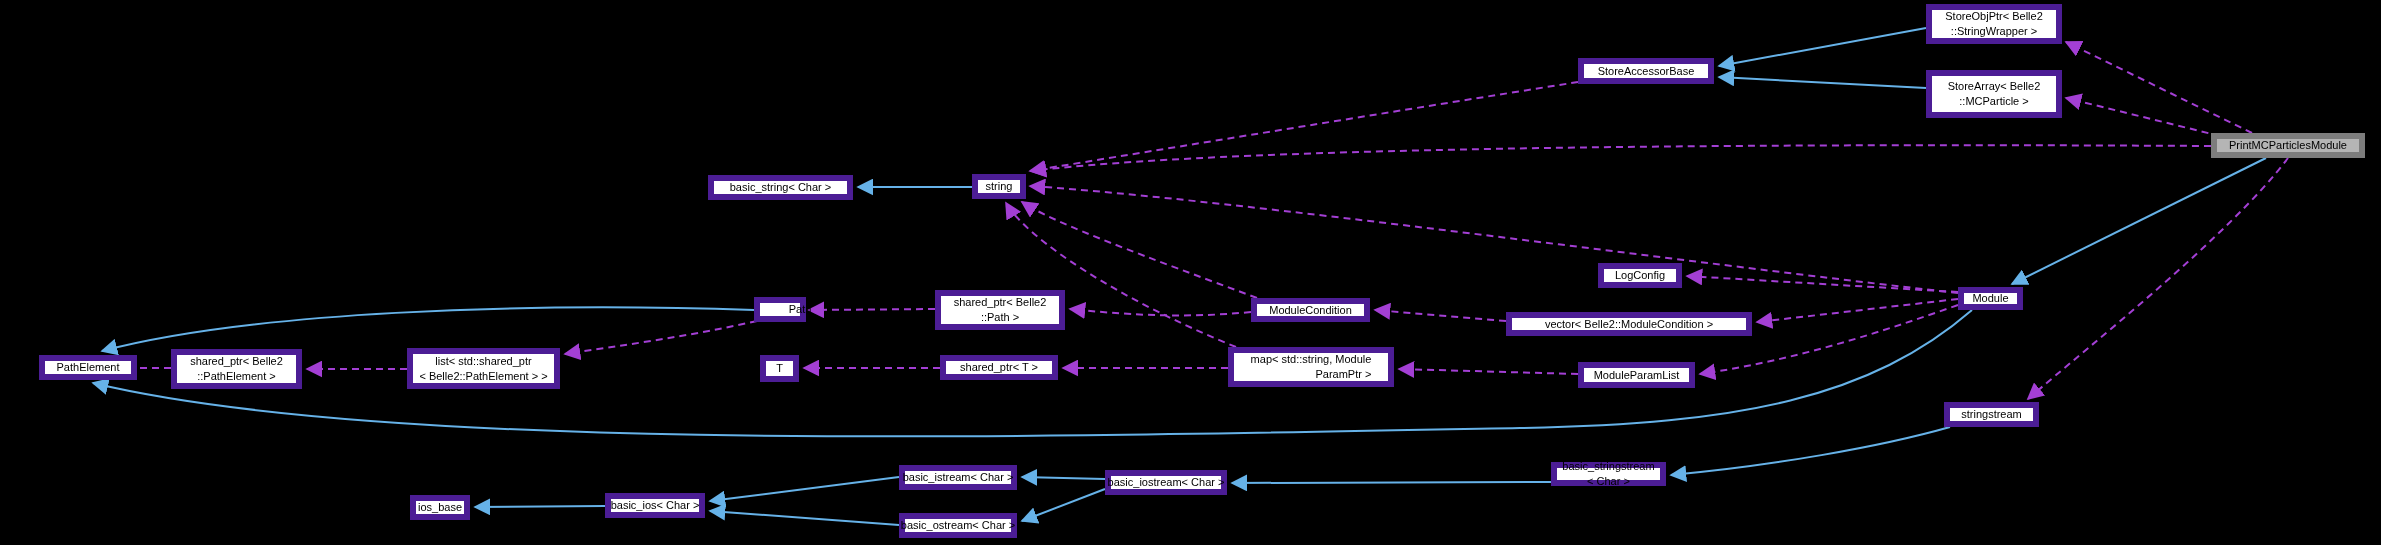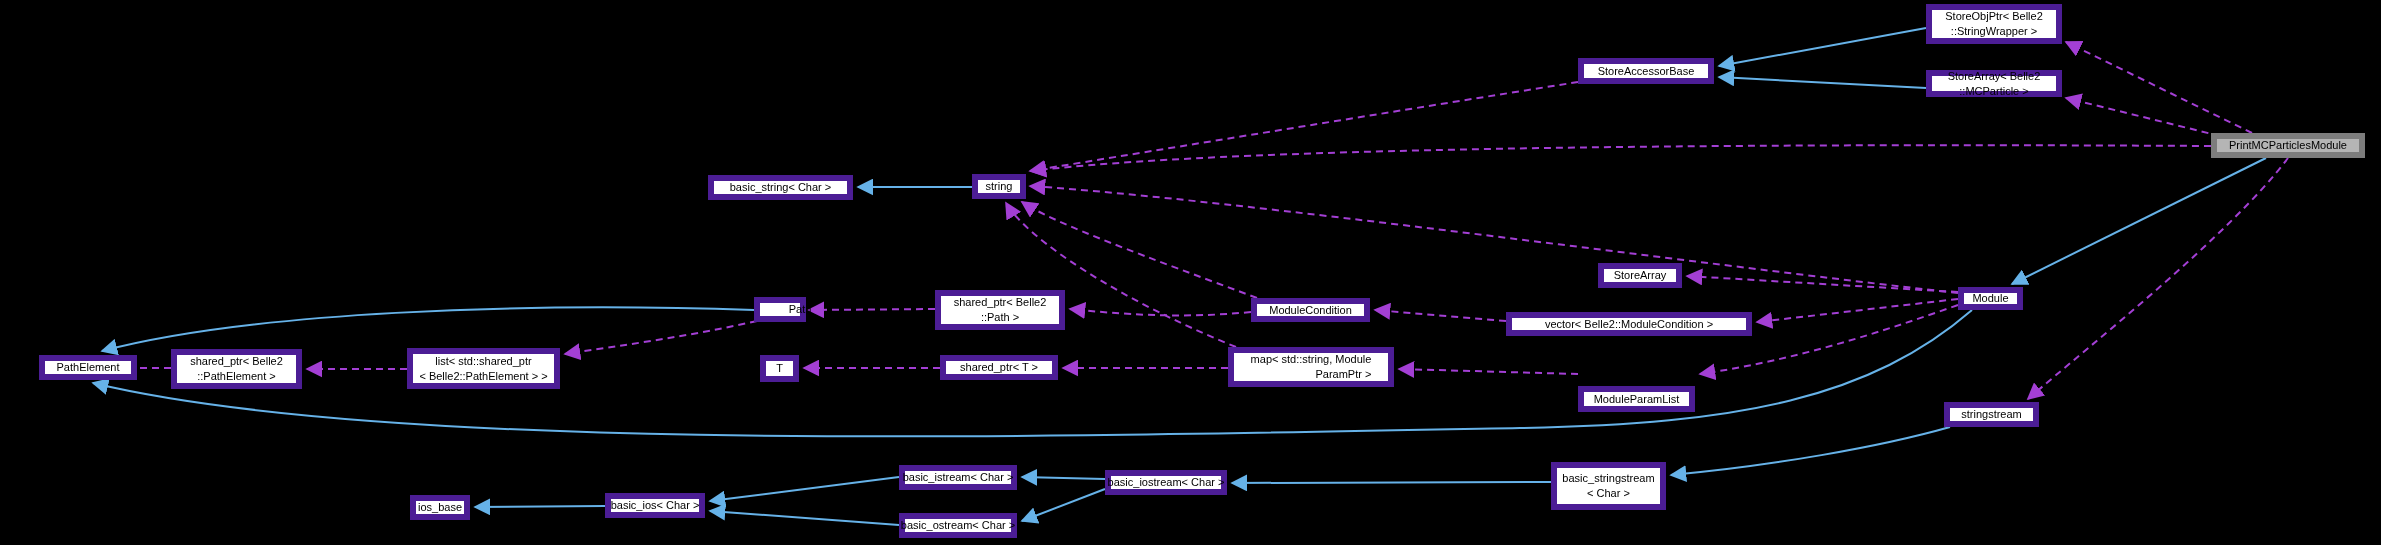--- a/index.html
+++ b/index.html
@@ -76,45 +76,45 @@
         <path d="M 1228,368 L 1063,368" fill="none" stroke="#a33fd4" stroke-width="2" stroke-dasharray="7,5" marker-end="url(#arrow-usage)"></path>
         <path d="M 940,368 L 804,368" fill="none" stroke="#a33fd4" stroke-width="2" stroke-dasharray="7,5" marker-end="url(#arrow-usage)"></path>
         <path d="M 757,321 C 690,336 625,345 565,354" fill="none" stroke="#a33fd4" stroke-width="2" stroke-dasharray="7,5" marker-end="url(#arrow-usage)"></path>
         <path d="M 407,369 L 307,369" fill="none" stroke="#a33fd4" stroke-width="2" stroke-dasharray="7,5" marker-end="url(#arrow-usage)"></path>
         <path d="M 171,368 L 106,368" fill="none" stroke="#a33fd4" stroke-width="2" stroke-dasharray="7,5" marker-end="url(#arrow-usage)"></path>
       </g>
   </svg>
   <div id="nodes">
       <div class="node" style="left: 1926px; top: 4px; width: 136px; height: 40px; background: rgb(255, 255, 255); color: rgb(0, 0, 0);"><span>StoreObjPtr&lt; Belle2
 ::StringWrapper &gt;</span></div>
-      <div class="node" style="left: 1926px; top: 70px; width: 136px; height: 27px; background: rgb(255, 255, 255); color: rgb(0, 0, 0);"><span>StoreArray&lt; Belle2
+      <div class="node" style="left: 1926px; top: 70px; width: 136px; height: 48px; background: rgb(255, 255, 255); color: rgb(0, 0, 0);"><span>StoreArray&lt; Belle2
 ::MCParticle &gt;</span></div>
       <div class="node" style="left: 1578px; top: 58px; width: 136px; height: 26px; background: rgb(255, 255, 255); color: rgb(0, 0, 0);"><span>StoreAccessorBase</span></div>
       <div class="node current" style="left: 2211px; top: 133px; width: 154px; height: 25px; background: rgb(181, 181, 181); color: rgb(0, 0, 0);"><span>PrintMCParticlesModule</span></div>
       <div class="node" style="left: 708px; top: 175px; width: 145px; height: 25px; background: rgb(255, 255, 255); color: rgb(0, 0, 0);"><span>basic_string&lt; Char &gt;</span></div>
       <div class="node" style="left: 972px; top: 174px; width: 54px; height: 25px; background: rgb(255, 255, 255); color: rgb(0, 0, 0);"><span>string</span></div>
-      <div class="node" style="left: 1598px; top: 263px; width: 84px; height: 25px; background: rgb(255, 255, 255); color: rgb(0, 0, 0);"><span>StoreArray</span></div>
+      <div class="node" style="left: 1598px; top: 263px; width: 84px; height: 25px; background: rgb(255, 255, 255); color: rgb(0, 0, 0);"><span>LogConfig</span></div>
       <div class="node" style="left: 754px; top: 297px; width: 50px; height: 25px; background: rgb(255, 255, 255); color: rgb(0, 0, 0); padding-left: 40px;"><span>Path</span></div>
       <div class="node" style="left: 935px; top: 290px; width: 130px; height: 40px; background: rgb(255, 255, 255); color: rgb(0, 0, 0);"><span>shared_ptr&lt; Belle2
 ::Path &gt;</span></div>
       <div class="node" style="left: 1251px; top: 298px; width: 119px; height: 24px; background: rgb(255, 255, 255); color: rgb(0, 0, 0);"><span>ModuleCondition</span></div>
       <div class="node" style="left: 1506px; top: 312px; width: 246px; height: 24px; background: rgb(255, 255, 255); color: rgb(0, 0, 0);"><span>vector&lt; Belle2::ModuleCondition &gt;</span></div>
       <div class="node" style="left: 1958px; top: 287px; width: 65px; height: 23px; background: rgb(255, 255, 255); color: rgb(0, 0, 0); align-items: center;"><span>Module</span></div>
       <div class="node" style="left: 3px; top: 355px; width: 98px; height: 25px; background: rgb(255, 255, 255); color: rgb(0, 0, 0); margin-left: 36px;"><span>PathElement</span></div>
       <div class="node" style="left: 171px; top: 349px; width: 131px; height: 40px; background: rgb(255, 255, 255); color: rgb(0, 0, 0);"><span>shared_ptr&lt; Belle2
 ::PathElement &gt;</span></div>
       <div class="node" style="left: 407px; top: 348px; width: 153px; height: 41px; background: rgb(255, 255, 255); color: rgb(0, 0, 0);"><span>list&lt; std::shared_ptr
 &lt; Belle2::PathElement &gt; &gt;</span></div>
       <div class="node" style="left: 760px; top: 355px; width: 39px; height: 27px; background: rgb(255, 255, 255); color: rgb(0, 0, 0);"><span>T</span></div>
       <div class="node" style="left: 940px; top: 355px; width: 118px; height: 25px; background: rgb(255, 255, 255); color: rgb(0, 0, 0);"><span>shared_ptr&lt; T &gt;</span></div>
       <div class="node" style="left: 1228px; top: 347px; width: 166px; height: 40px; background: rgb(255, 255, 255); color: rgb(0, 0, 0); text-align: right;"><span>map&lt; std::string, Module
 ParamPtr &gt;</span></div>
-      <div class="node" style="left: 1578px; top: 362px; width: 117px; height: 26px; background: rgb(255, 255, 255); color: rgb(0, 0, 0); margin-top: 24px;"><span>ModuleParamList</span></div>
+      <div class="node" style="left: 1578px; top: 362px; width: 117px; height: 26px; background: rgb(255, 255, 255); color: rgb(0, 0, 0);"><span>ModuleParamList</span></div>
       <div class="node" style="left: 1944px; top: 402px; width: 95px; height: 25px; background: rgb(255, 255, 255); color: rgb(0, 0, 0);"><span>stringstream</span></div>
-      <div class="node" style="left: 1551px; top: 462px; width: 115px; height: 48px; background: rgb(255, 255, 255); color: rgb(0, 0, 0);"><span>basic_stringstream
+      <div class="node" style="left: 1551px; top: 462px; width: 115px; height: 24px; background: rgb(255, 255, 255); color: rgb(0, 0, 0);"><span>basic_stringstream
 &lt; Char &gt;</span></div>
       <div class="node" style="left: 410px; top: 495px; width: 60px; height: 25px; background: rgb(255, 255, 255); color: rgb(0, 0, 0);"><span>ios_base</span></div>
       <div class="node" style="left: 605px; top: 493px; width: 100px; height: 25px; background: rgb(255, 255, 255); color: rgb(0, 0, 0);"><span>basic_ios&lt; Char &gt;</span></div>
       <div class="node" style="left: 899px; top: 465px; width: 118px; height: 25px; background: rgb(255, 255, 255); color: rgb(0, 0, 0);"><span>basic_istream&lt; Char &gt;</span></div>
       <div class="node" style="left: 899px; top: 513px; width: 118px; height: 25px; background: rgb(255, 255, 255); color: rgb(0, 0, 0);"><span>basic_ostream&lt; Char &gt;</span></div>
       <div class="node" style="left: 1105px; top: 470px; width: 122px; height: 25px; background: rgb(255, 255, 255); color: rgb(0, 0, 0);"><span>basic_iostream&lt; Char &gt;</span></div>
     </div>
 </div>
 
 </body></html>

